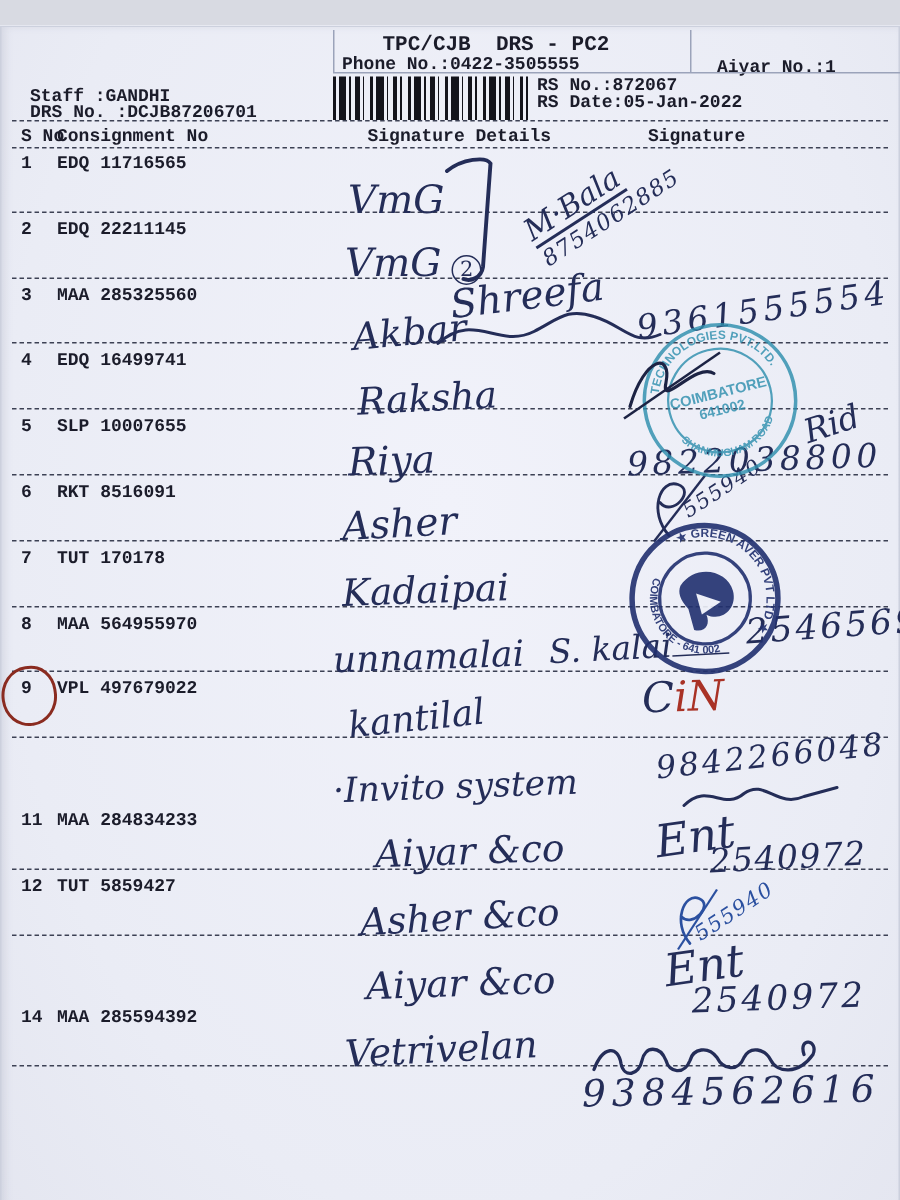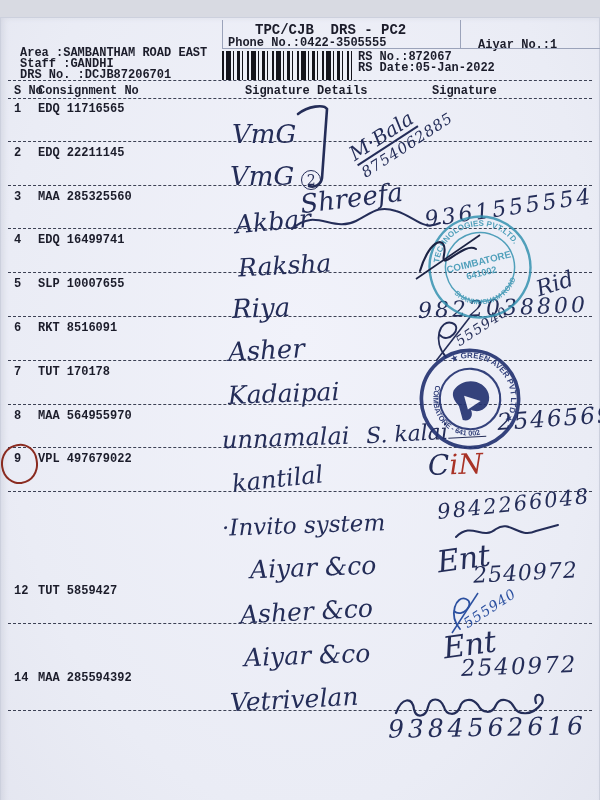--- a/index.html
+++ b/index.html
@@ -87,21 +87,20 @@
   .svgabs{position:absolute;}
 </style>
 </head>
 <body>
 
 <div class="page">
 
   <div class="printed title" style="left:255px;top:6px;">TPC/CJB  DRS - PC2</div>
   <div class="printed" style="left:228px;top:20px;">Phone No.:0422-3505555</div>
   <div class="printed" style="left:478px;top:22px;">Aiyar No.:1</div>
-  <div class="printed" style="left:20px;top:30px;">Area :SAMBANTHAM ROAD EAST</div>
   <div class="printed" style="left:20px;top:41px;">Staff :GANDHI</div>
   <div class="printed" style="left:20px;top:52px;">DRS No. :DCJB87206701</div>
   <div class="printed" style="left:358px;top:34px;">RS No.:872067</div>
   <div class="printed" style="left:358px;top:45px;">RS Date:05-Jan-2022</div>
 
   <div class="vline" style="left:222px;top:3px;height:28px;"></div>
   <div class="vline" style="left:460px;top:3px;height:28px;"></div>
   <div class="hline" style="left:222px;top:31px;width:378px;"></div>
 
   <div class="barcode"></div>
@@ -141,20 +140,24 @@
       <span class="printed sno">7</span>
       <span class="printed cno">TUT 170178</span>
     </div>
   <div class="row r8">
       <span class="printed sno">8</span>
       <span class="printed cno">MAA 564955970</span>
     </div>
   <div class="row r9">
       <span class="printed sno">9</span>
       <span class="printed cno">VPL 497679022</span>
+    </div>
+  <div class="row r11">
+      <span class="printed sno">11</span>
+      <span class="printed cno">MAA 284834233</span>
     </div>
   <div class="row r12">
       <span class="printed sno">12</span>
       <span class="printed cno">TUT 5859427</span>
     </div>
   <div class="row r14">
       <span class="printed sno">14</span>
       <span class="printed cno">MAA 285594392</span>
     </div>
 

